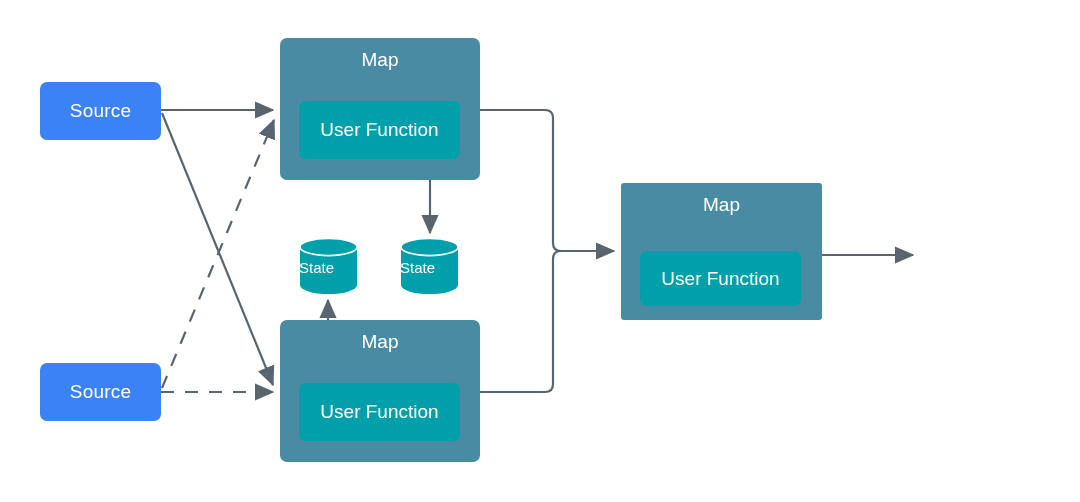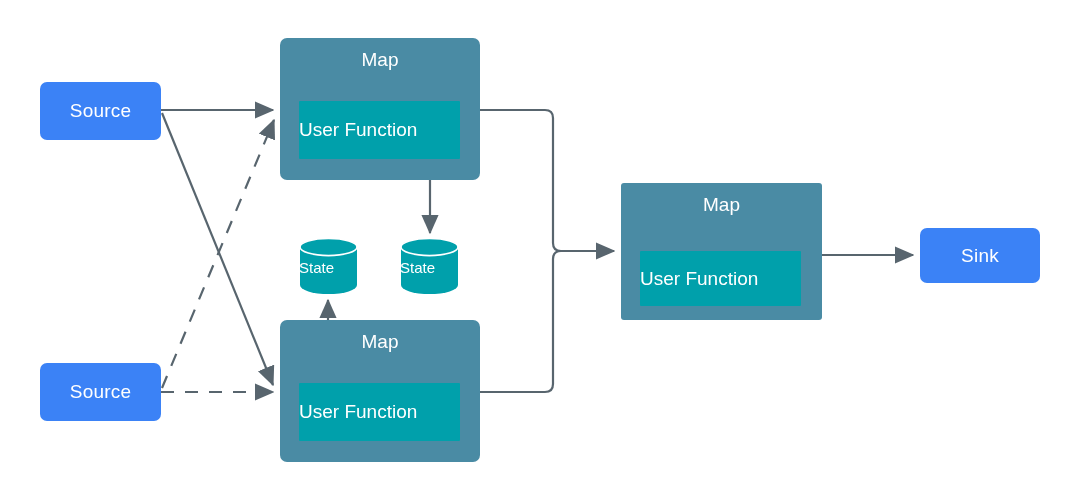--- a/index.html
+++ b/index.html
@@ -51,23 +51,24 @@
   }
   .map-title {
     font-size: 19px;
     margin-top: 11px;
     color: #ffffff;
     line-height: 1.2;
   }
   .userfn {
     position: absolute;
     background: #00a0ab;
-    border-radius: 1px;
+    border-radius: 7px;
     display: flex;
     align-items: center;
+    justify-content: center;
     color: #ffffff;
     font-size: 19px;
     box-sizing: border-box;
   }
   .state {
     position: absolute;
   }
   .state-label {
     position: absolute;
     left: 0;
@@ -135,23 +136,20 @@
     <span>User Function</span>
   </div>
 
   <div class="node node-map" style="left:621px; top:183px; width:201px; height:137px; border-radius:3px;">
     <span class="map-title">Map</span>
   </div>
   <div class="userfn" style="left:640px; top:251px; width:161px; height:55px;">
     <span>User Function</span>
   </div>
 
-  <div class="node node-sink" style="left:920px; top:228px; width:120px; height:55px;">
-    <span>Sink</span>
-  </div>
 
   <div class="state" style="left:299px; top:238px; width:59px; height:56px;">
     <svg width="59" height="56" viewBox="0 0 59 56">
       <path d="M1,9 L1,47 A28,9 0 0 0 58,47 L58,9 Z" fill="#00a0ab"></path>
       <ellipse cx="29.5" cy="9" rx="28.5" ry="8.6" fill="#00a0ab" stroke="#ffffff" stroke-width="1.6"></ellipse>
     </svg>
     <span class="state-label" style="top:21px;">State</span>
   </div>
 
   <div class="state" style="left:400px; top:238px; width:59px; height:56px;">

